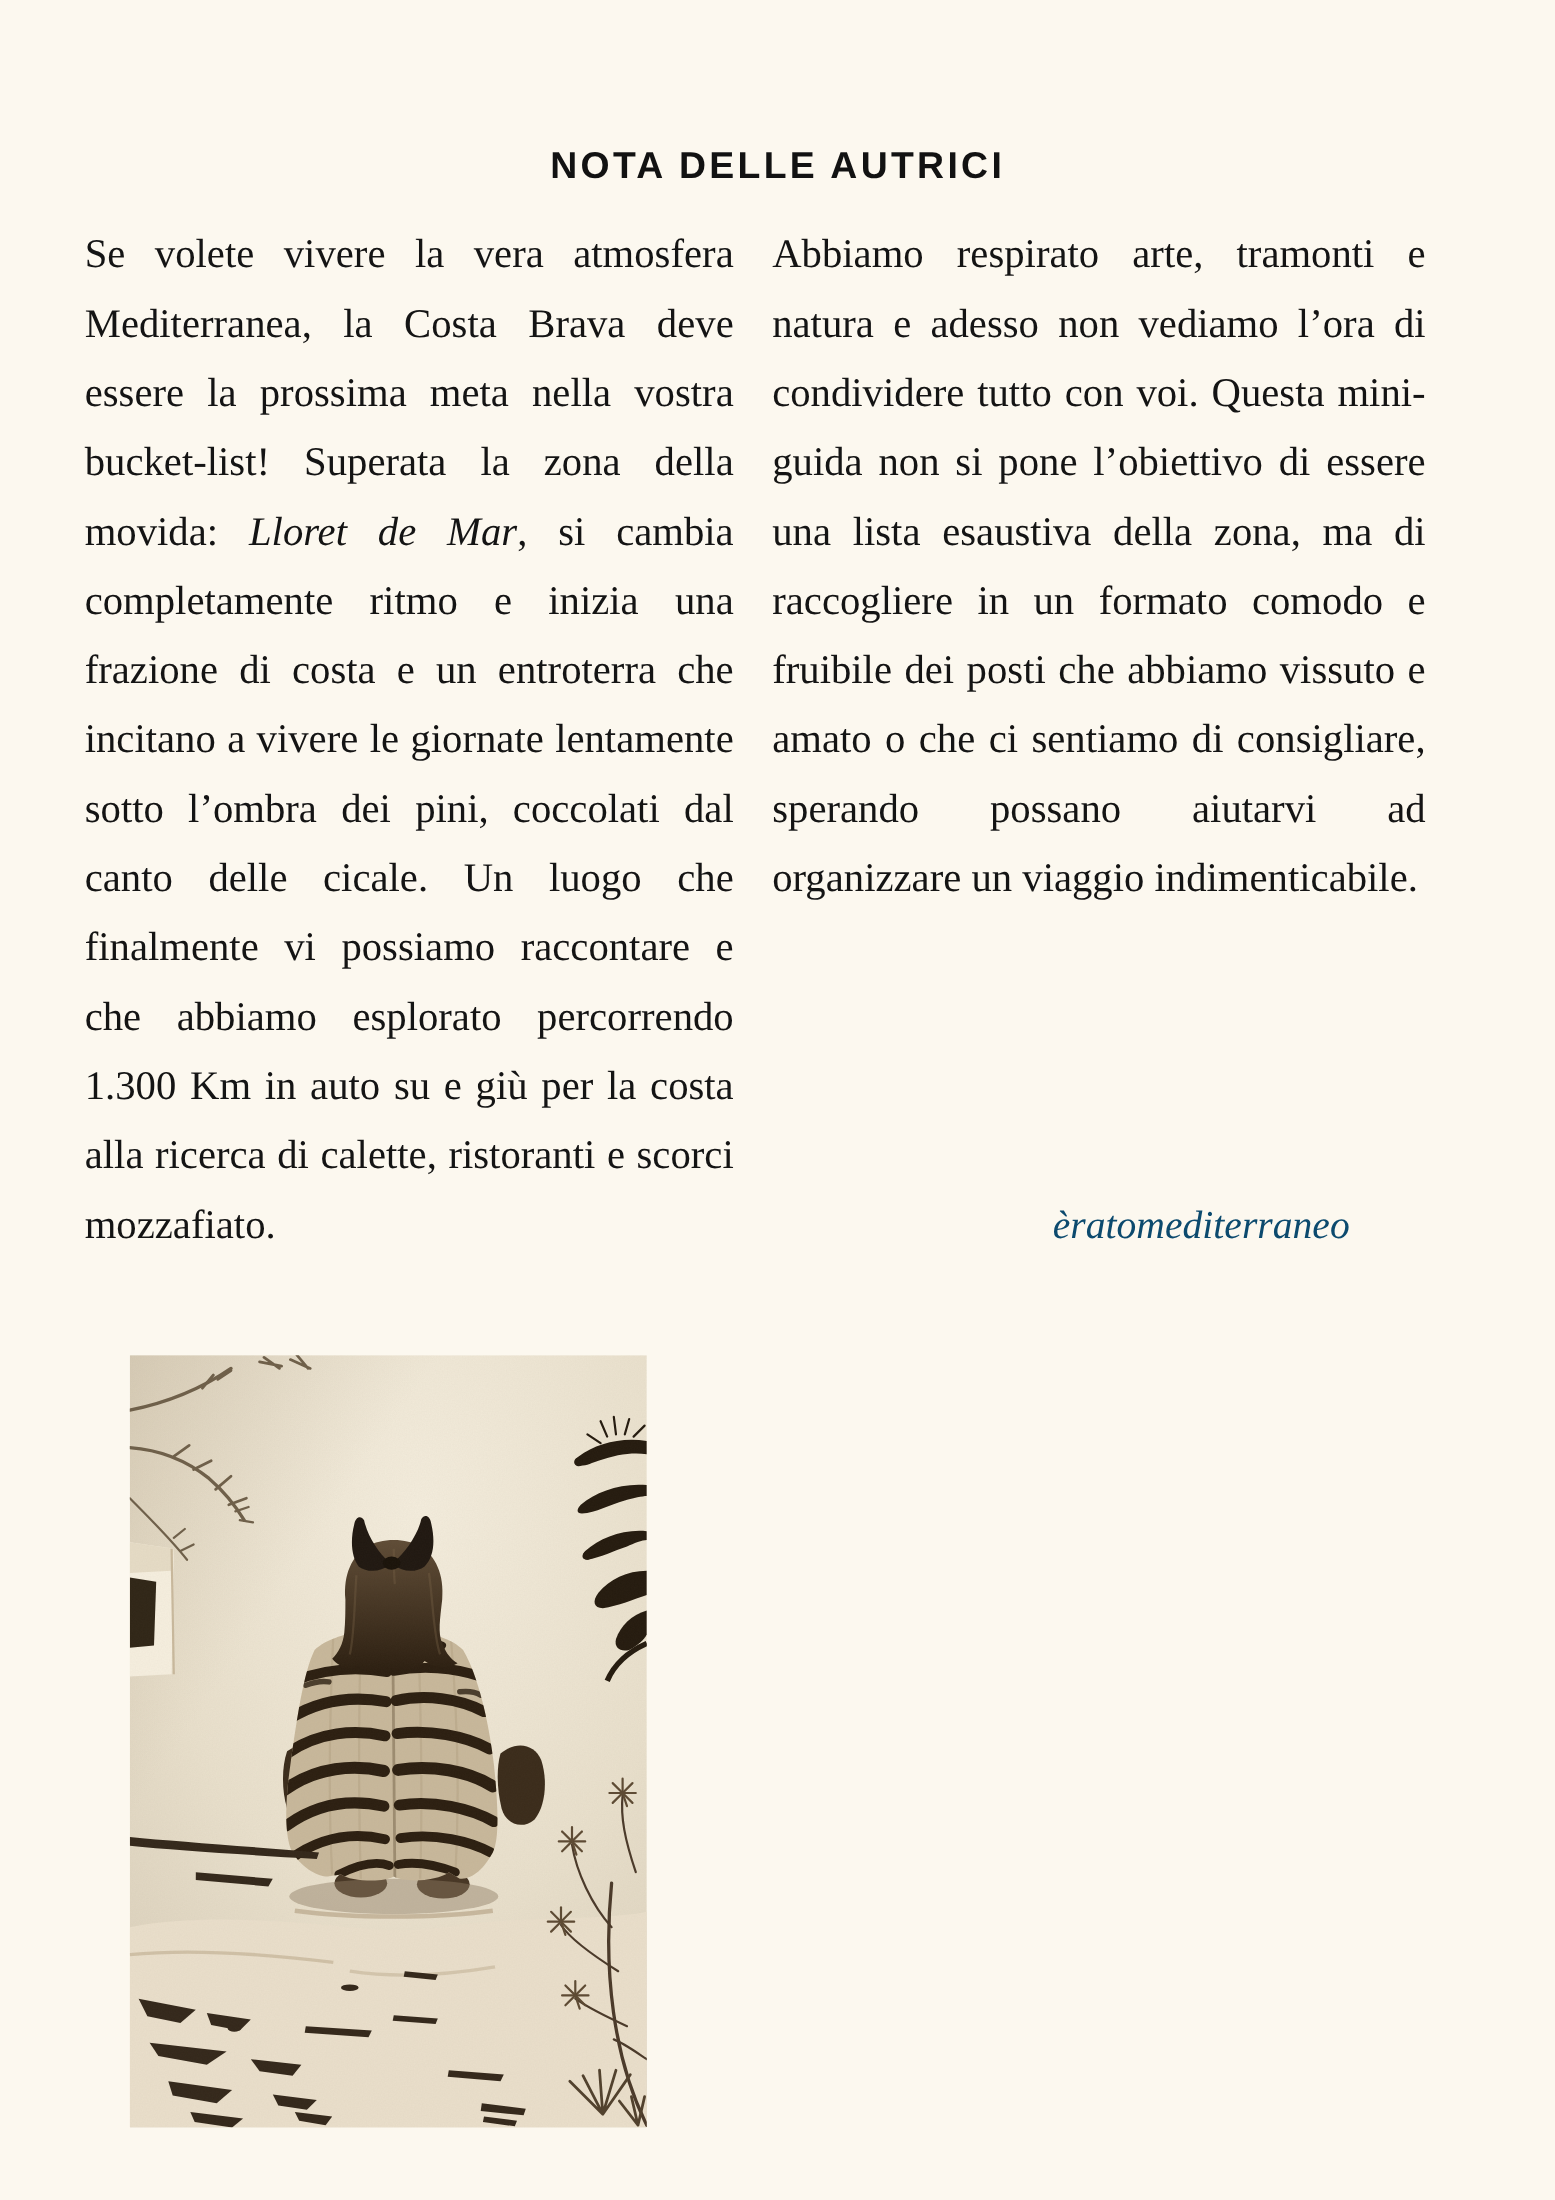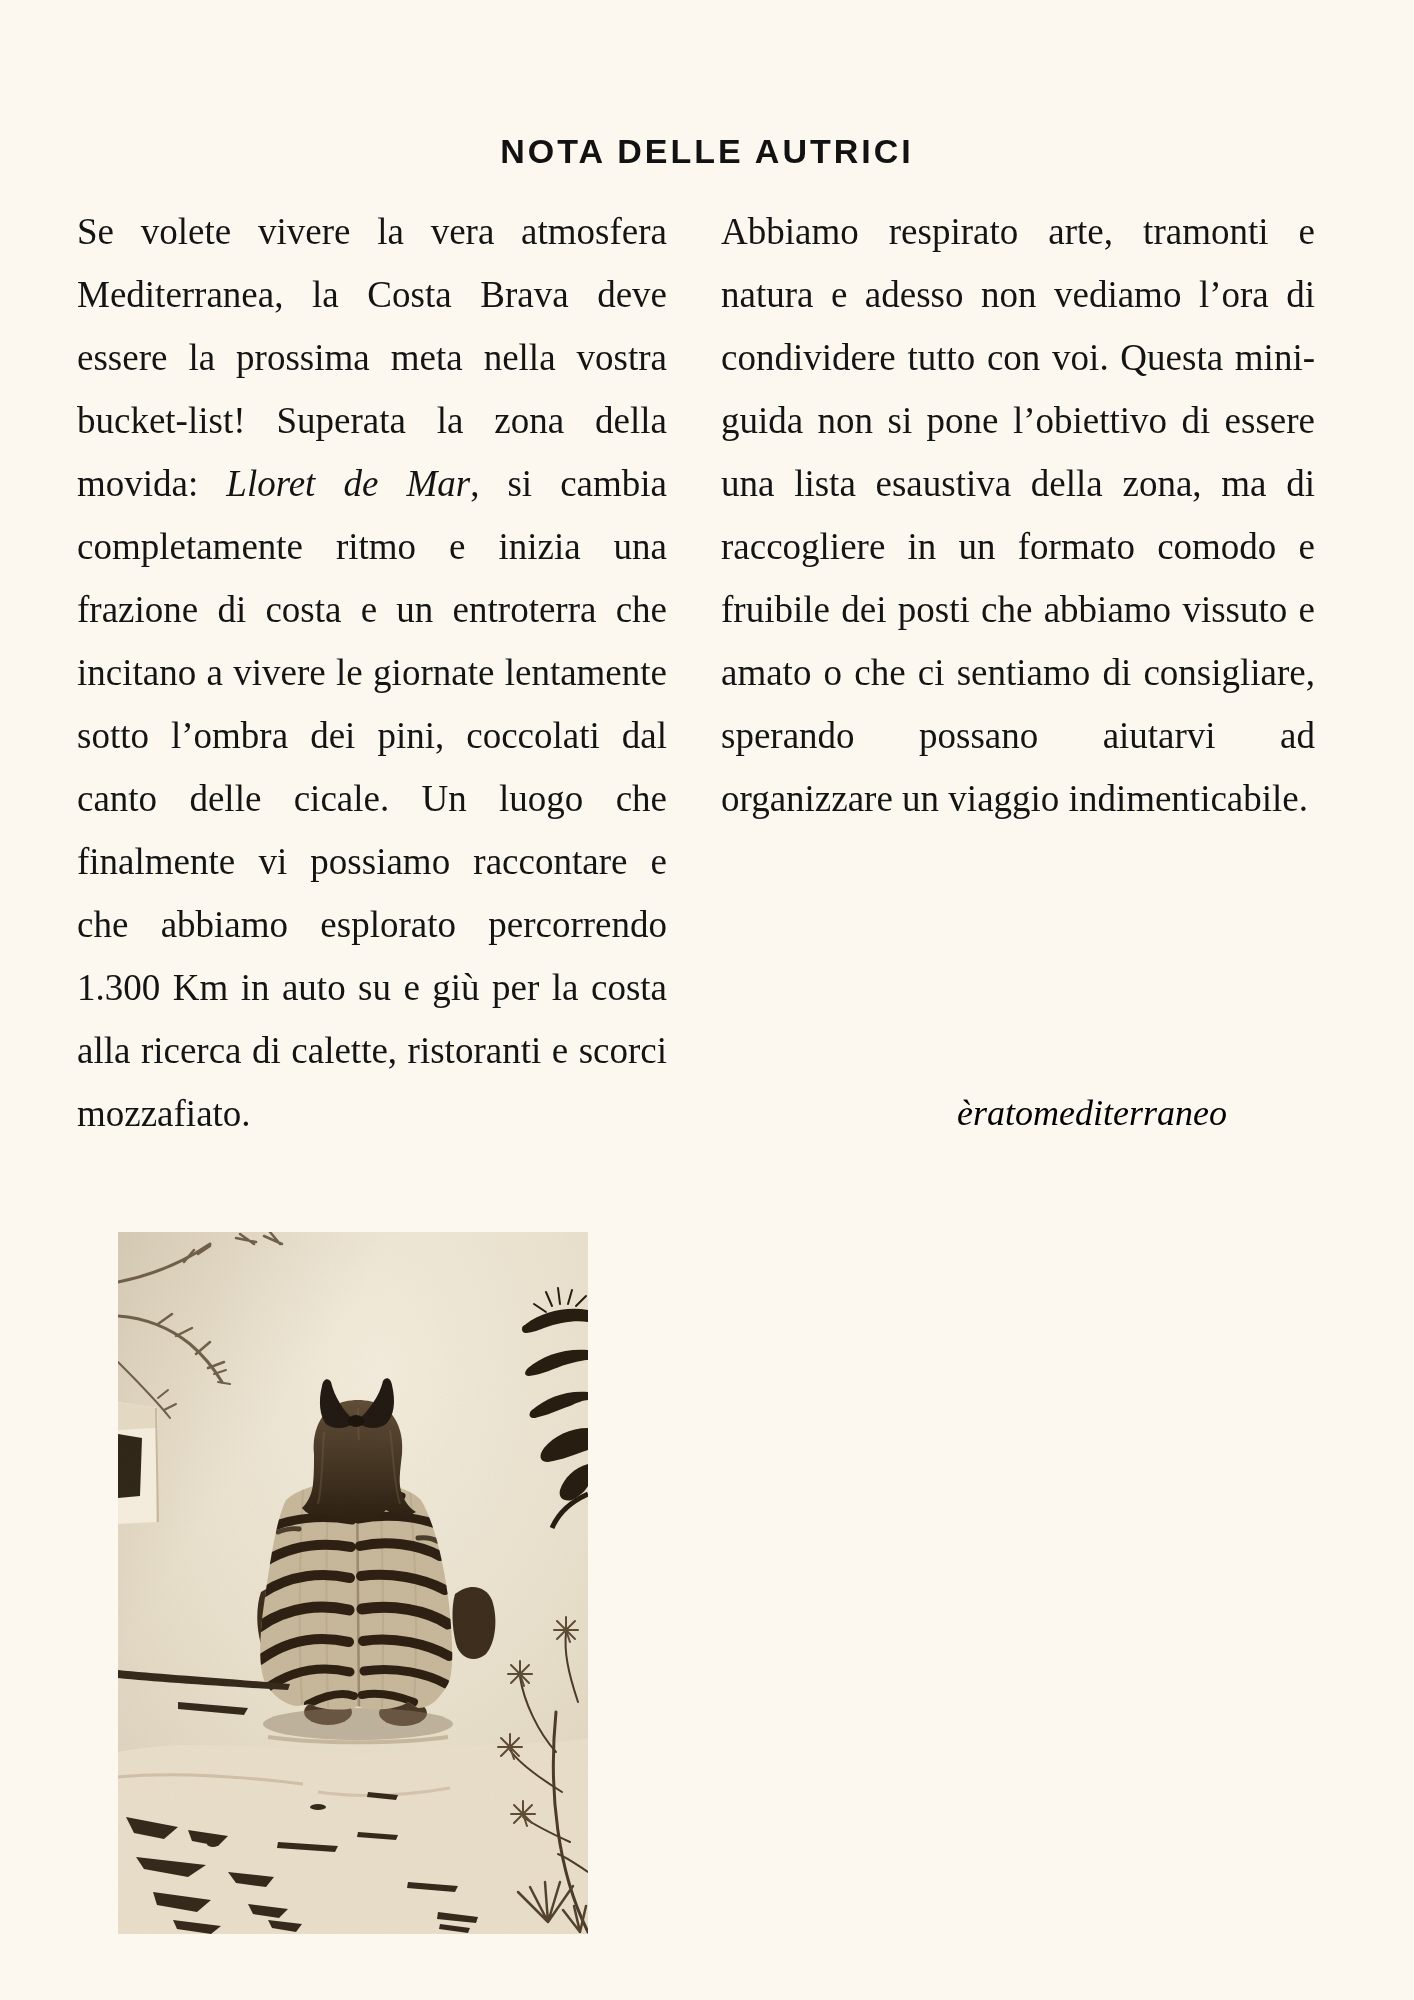--- a/index.html
+++ b/index.html
@@ -30,33 +30,33 @@
   .col{
     position:absolute;
     top:200px;
     font-size:37px;
     line-height:63px;
     text-align:justify;
     color:var(--ink);
   }
   .col p{margin:0;}
   .col-left{left:77px;width:590px;}
-  .col-right{left:721px;width:594px;}
+  .col-right{left:702px;width:594px;}
   .place{}
   .signature{
     position:absolute;
     top:1092px;
     left:702px;
     width:525px;
     margin:0;
     text-align:right;
     font-style:italic;
     font-size:36px;
     line-height:1.2;
-    color:#000000;
+    color:#0c4a6e;
   }
   .photo{
     position:absolute;
     left:118px;top:1232px;
     width:470px;height:702px;
     margin:0;
   }
   .photo svg{display:block;width:470px;height:702px;}
 </style>
 </head>

